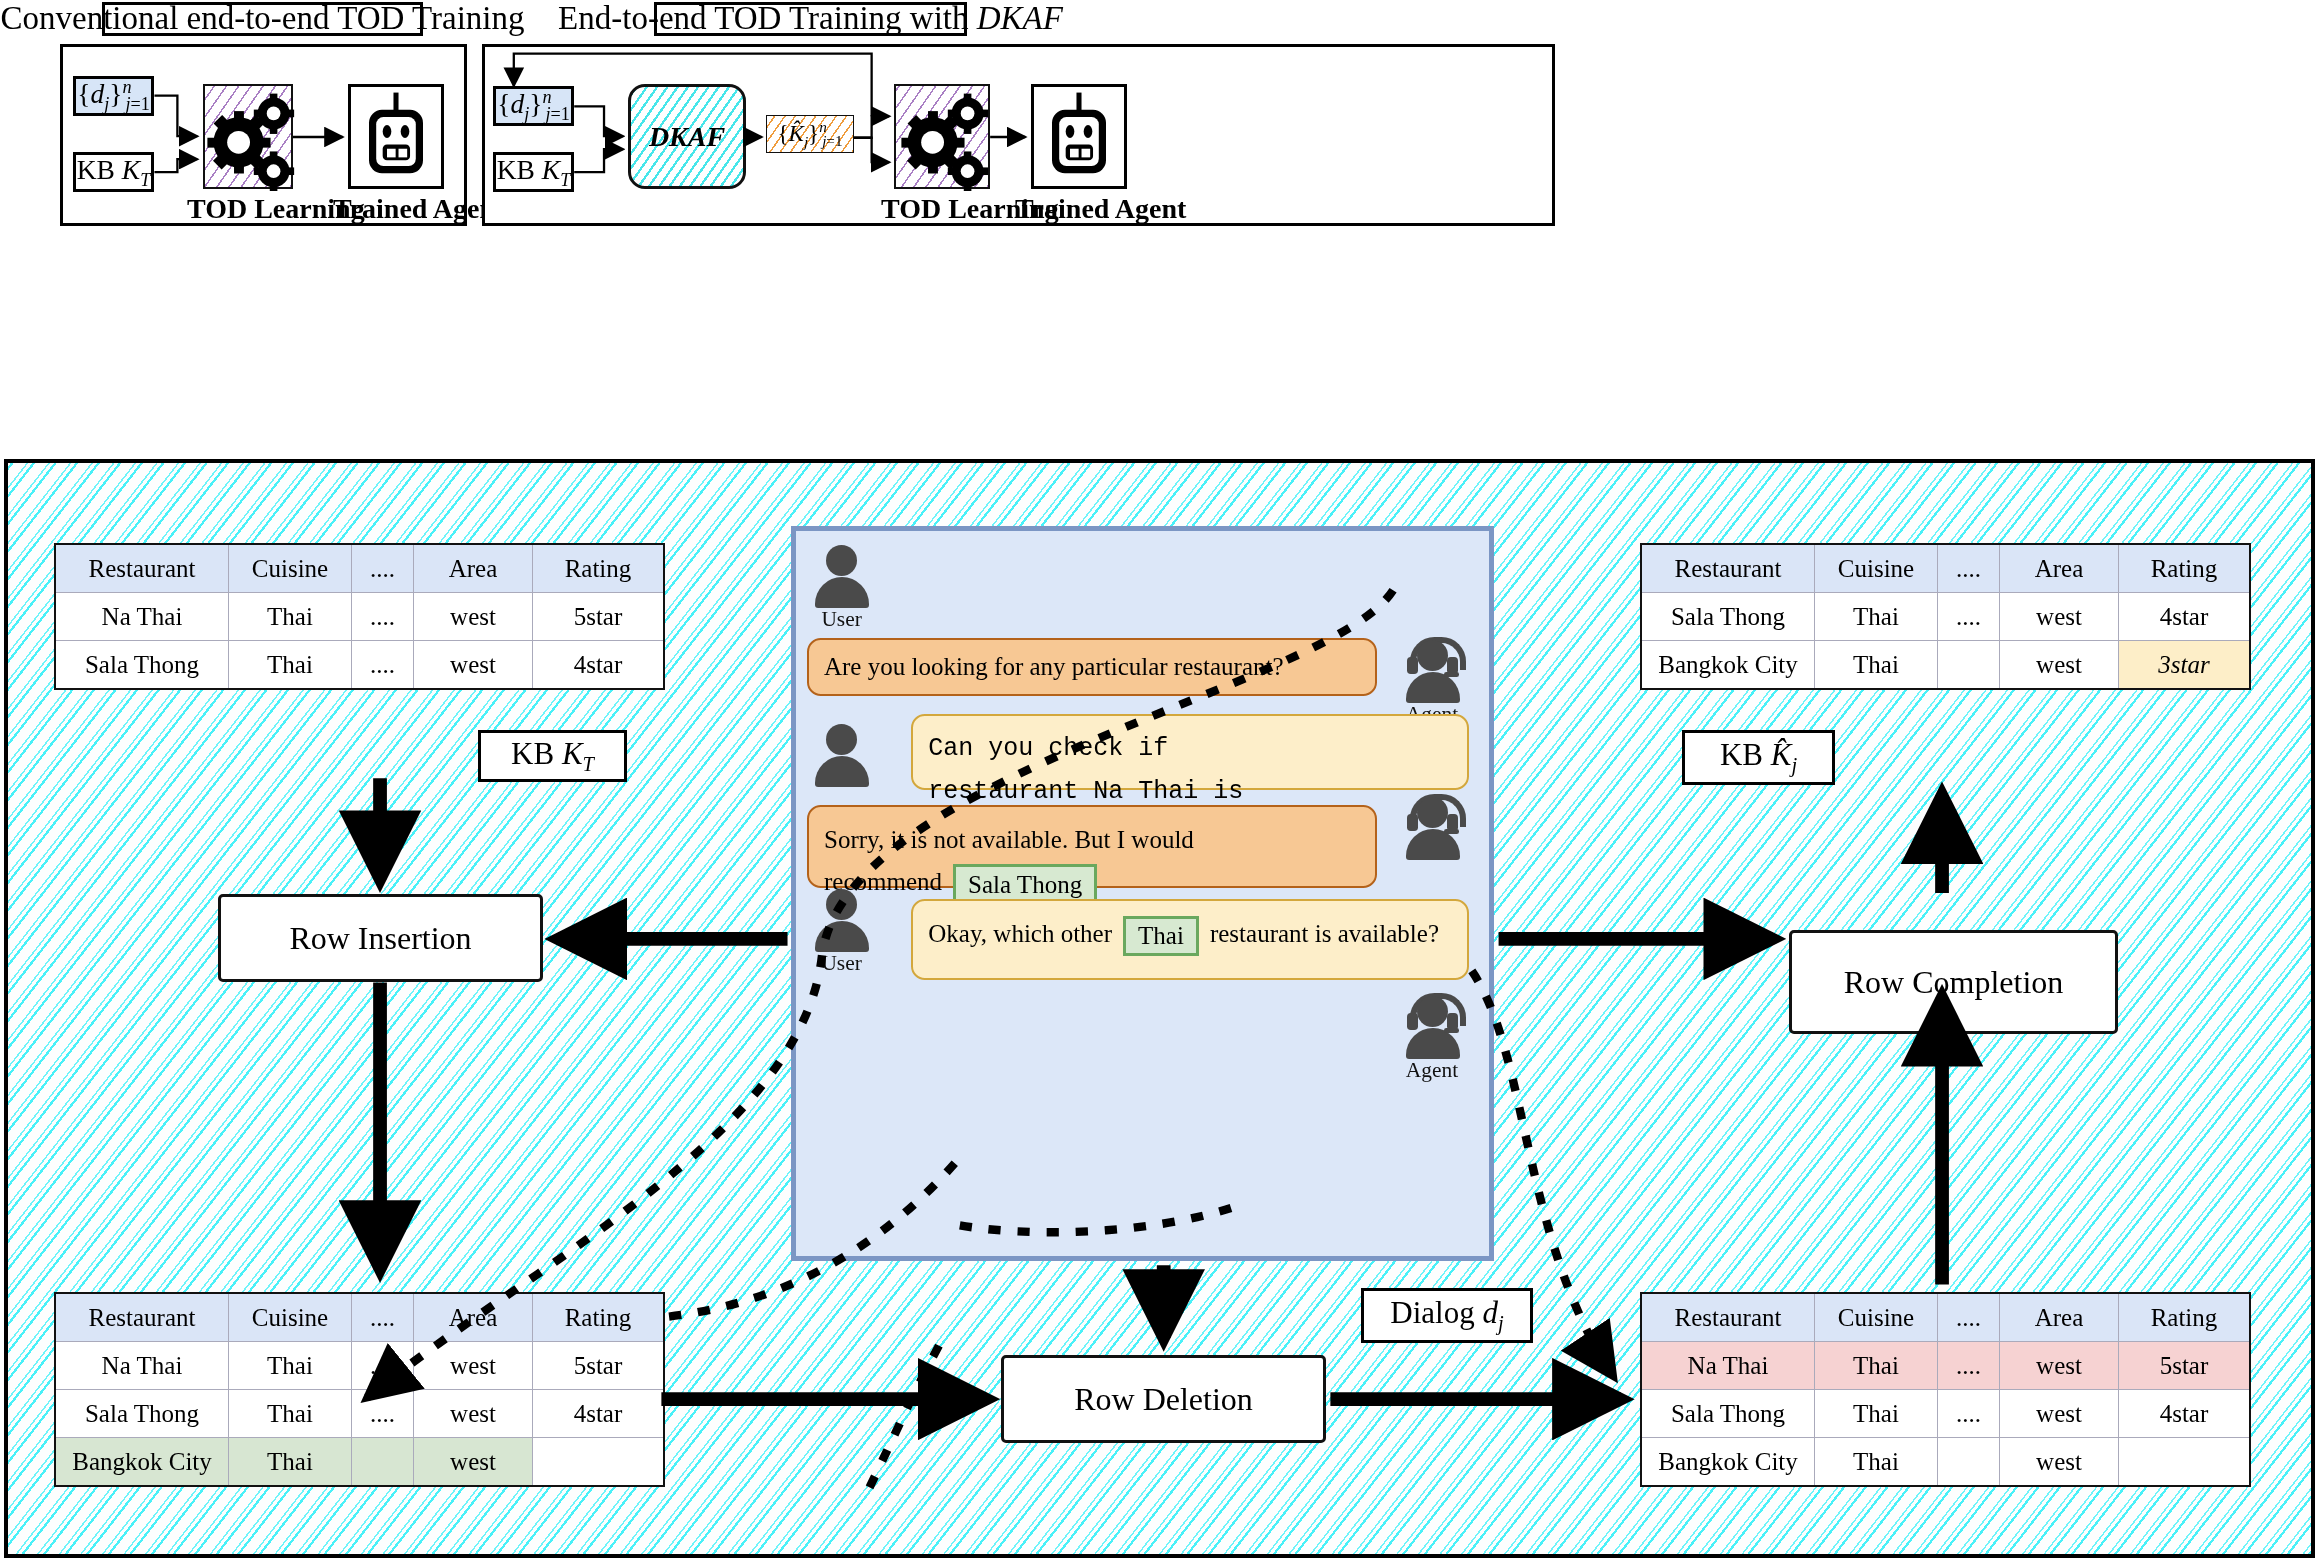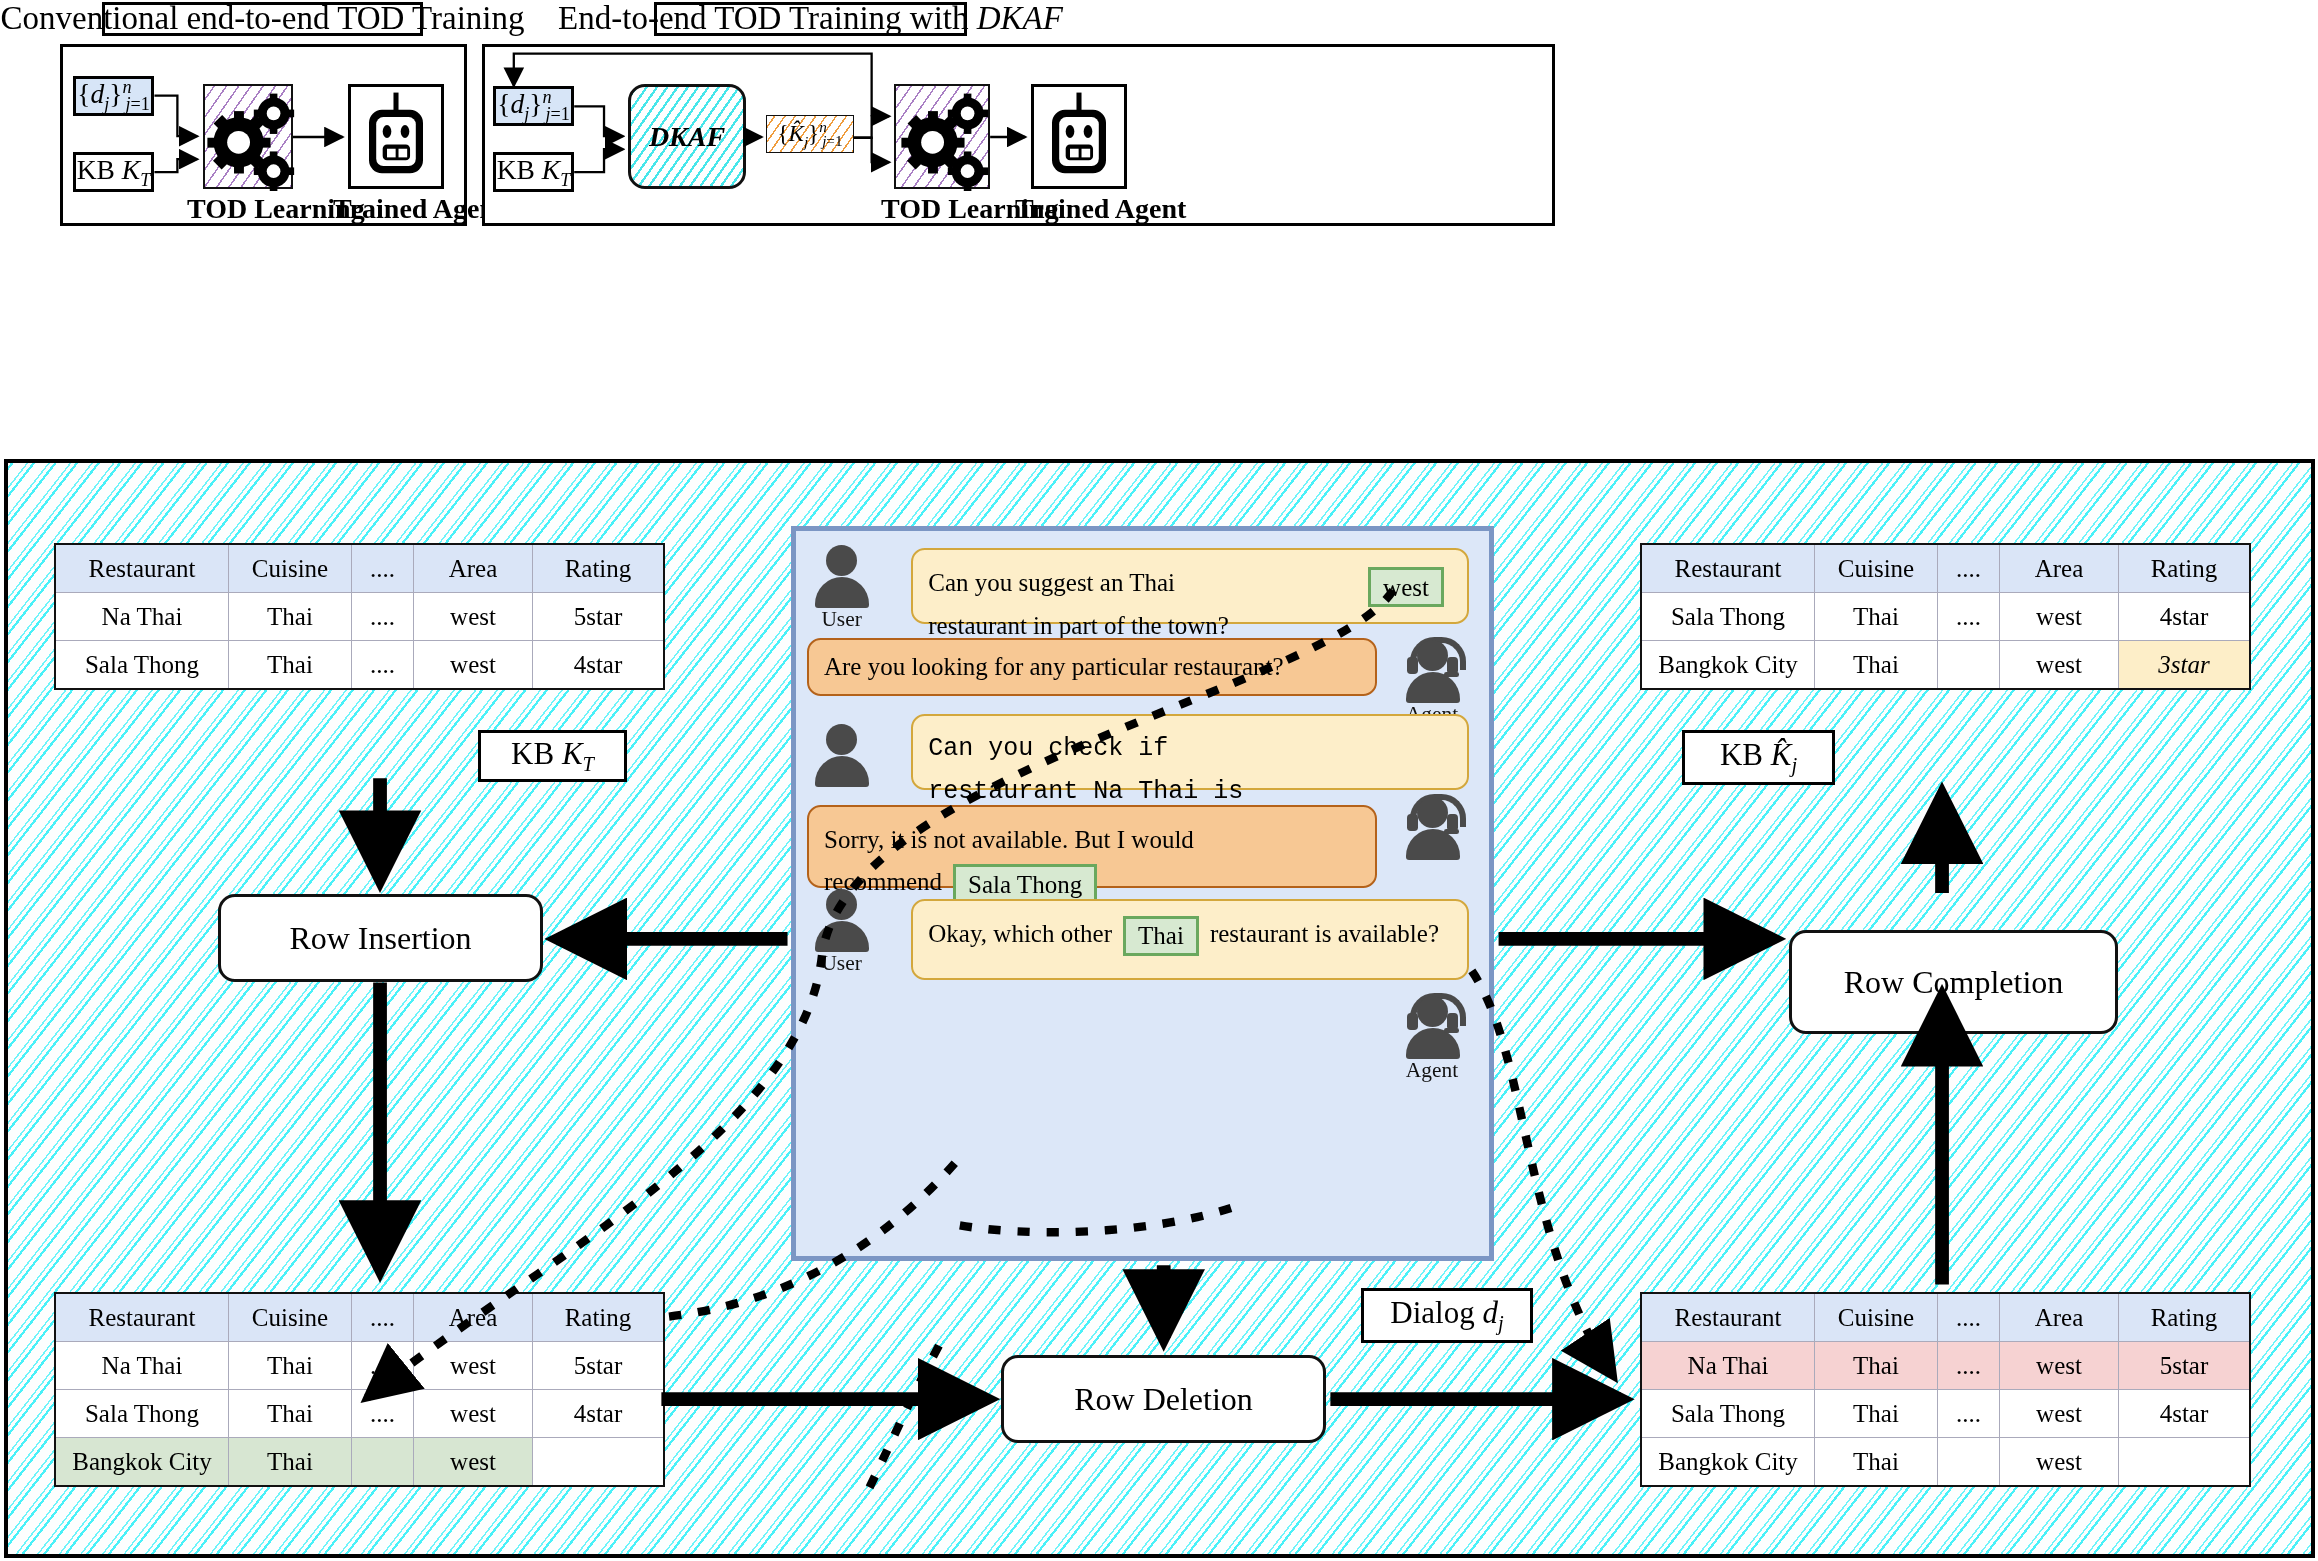--- a/index.html
+++ b/index.html
@@ -48,21 +48,21 @@
         padding:0;height:47px;font-weight:normal;color:#000;}
   table.kb thead th{background:#dae5f7;}
   td.hl-green,th.hl-green{background:#d7e6d2;}
   td.hl-red{background:#f6d2d2;}
   td.hl-yellow{background:#fdeec8;font-style:italic;}
 
   .kb-tag{border:3.1px solid #000;background:#fff;display:flex;align-items:center;
           justify-content:center;font-size:31px;white-space:nowrap;}
 
   
-  .proc{border:3.8px solid #111;border-radius:17px;background:#fff;
+  .proc{border:3.8px solid #111;border-radius:5px;background:#fff;
         display:flex;align-items:center;justify-content:center;
         font-size:32px;white-space:nowrap;color:#000;}
 
   
   #dialog-box{background:#dce7f8;border:5.4px solid #7b96c4;}
   .bubble{position:absolute;border-radius:13.8px;font-size:25px;line-height:1.75;
           color:#000;box-sizing:border-box;padding:10.7px 15.3px;}
   .bubble.user{background:#fdeec9;border:2.3px solid #d3a73c;}
   .bubble.agent{background:#f7c894;border:2.3px solid #b4621a;}
   .chip{display:inline-block;background:#d7e9d1;border:3.1px solid #6aa85e;
@@ -402,24 +402,20 @@
 
 <div id="dialog-box" class="abs" style="left:791px;top:526px;width:703px;height:735px;">
 
   <div class="avatar" style="left:17px;top:13.8px;">
     <div class="head"></div>
       <div class="body"></div>
   </div>
   <div class="who" style="left:7.6px;top:76px;">
     <span>User</span>
   </div>
-  <div class="bubble user" style="left:115px;top:17px;width:558px;height:76px;">
-    <span style="display:inline-block;max-width:344px;">Can you suggest an Thai restaurant in part of the town?</span>
-    <span class="chip" style="position:absolute;right:18.3px;top:17px;">west</span>
-  </div>
 
   <div class="bubble agent" style="left:10.7px;top:107px;width:570px;height:58px;display:flex;align-items:center;">
     <span>Are you looking for any particular restaurant?</span>
   </div>
   <div class="avatar agent" style="left:608px;top:109px;">
     <div class="phones"></div>
       <div class="earL"></div>
       <div class="earR"></div>
     <div class="head"></div>
       <div class="body"></div>

